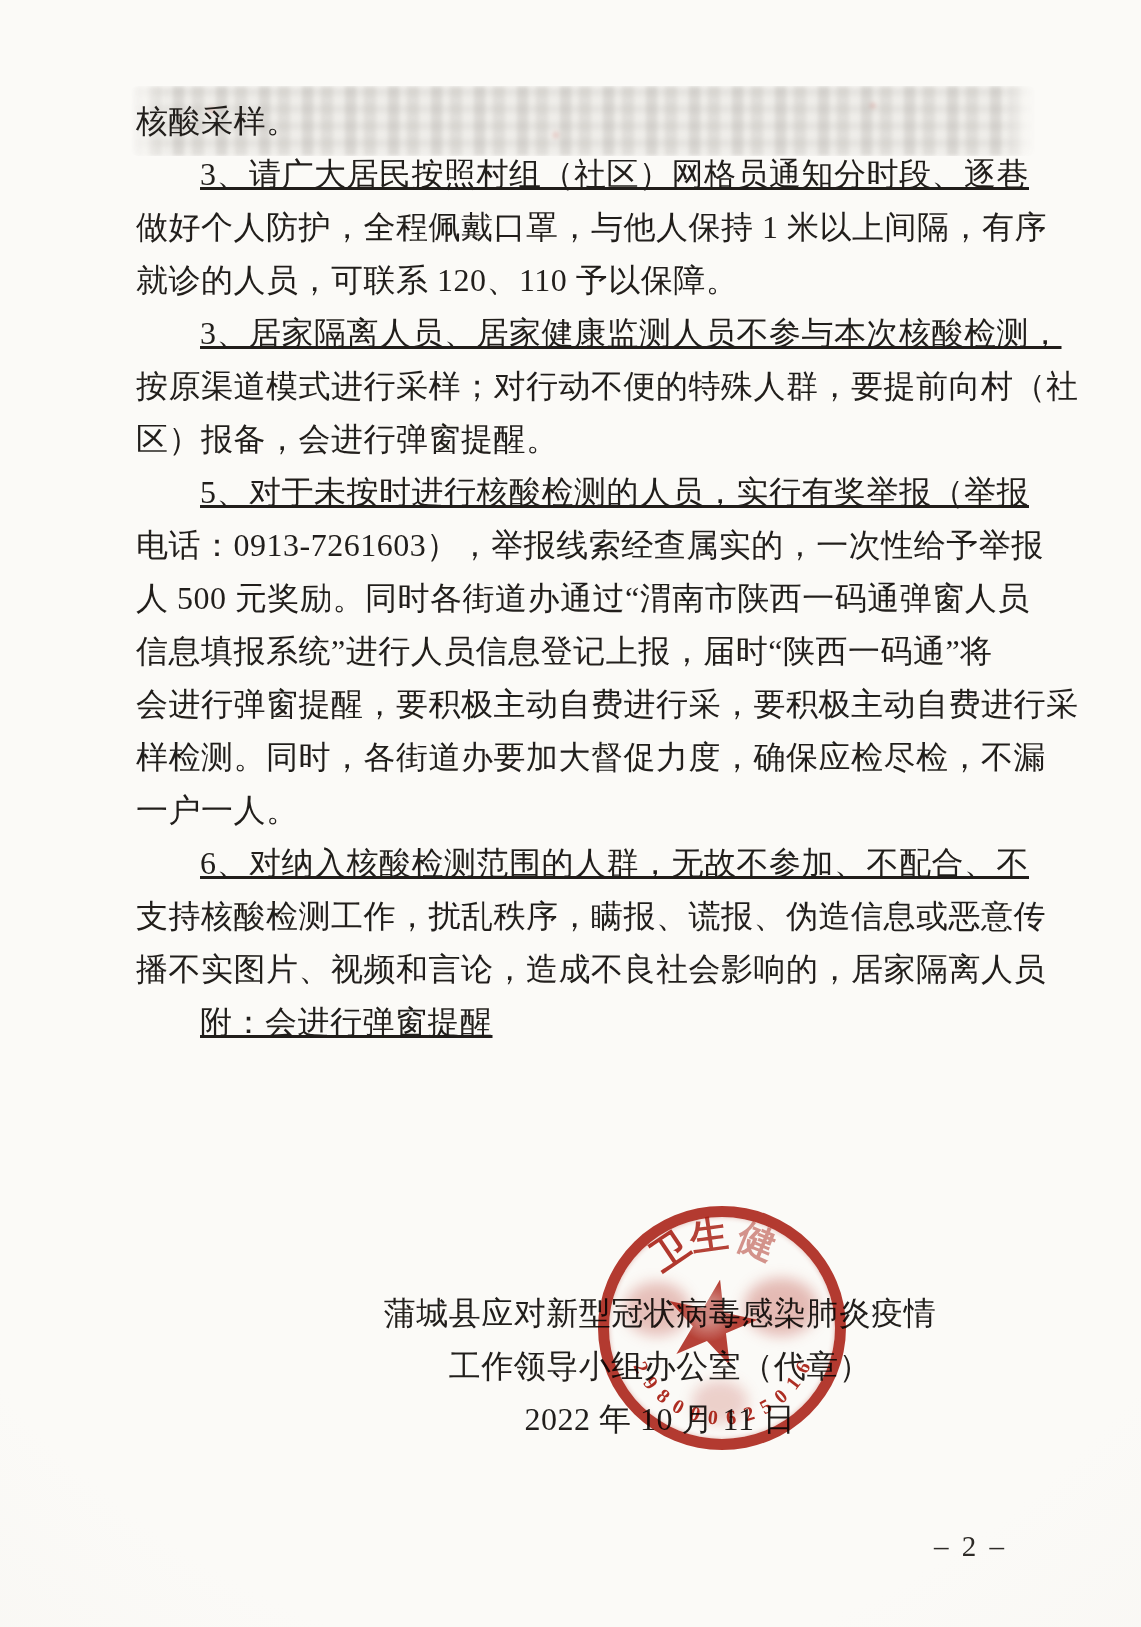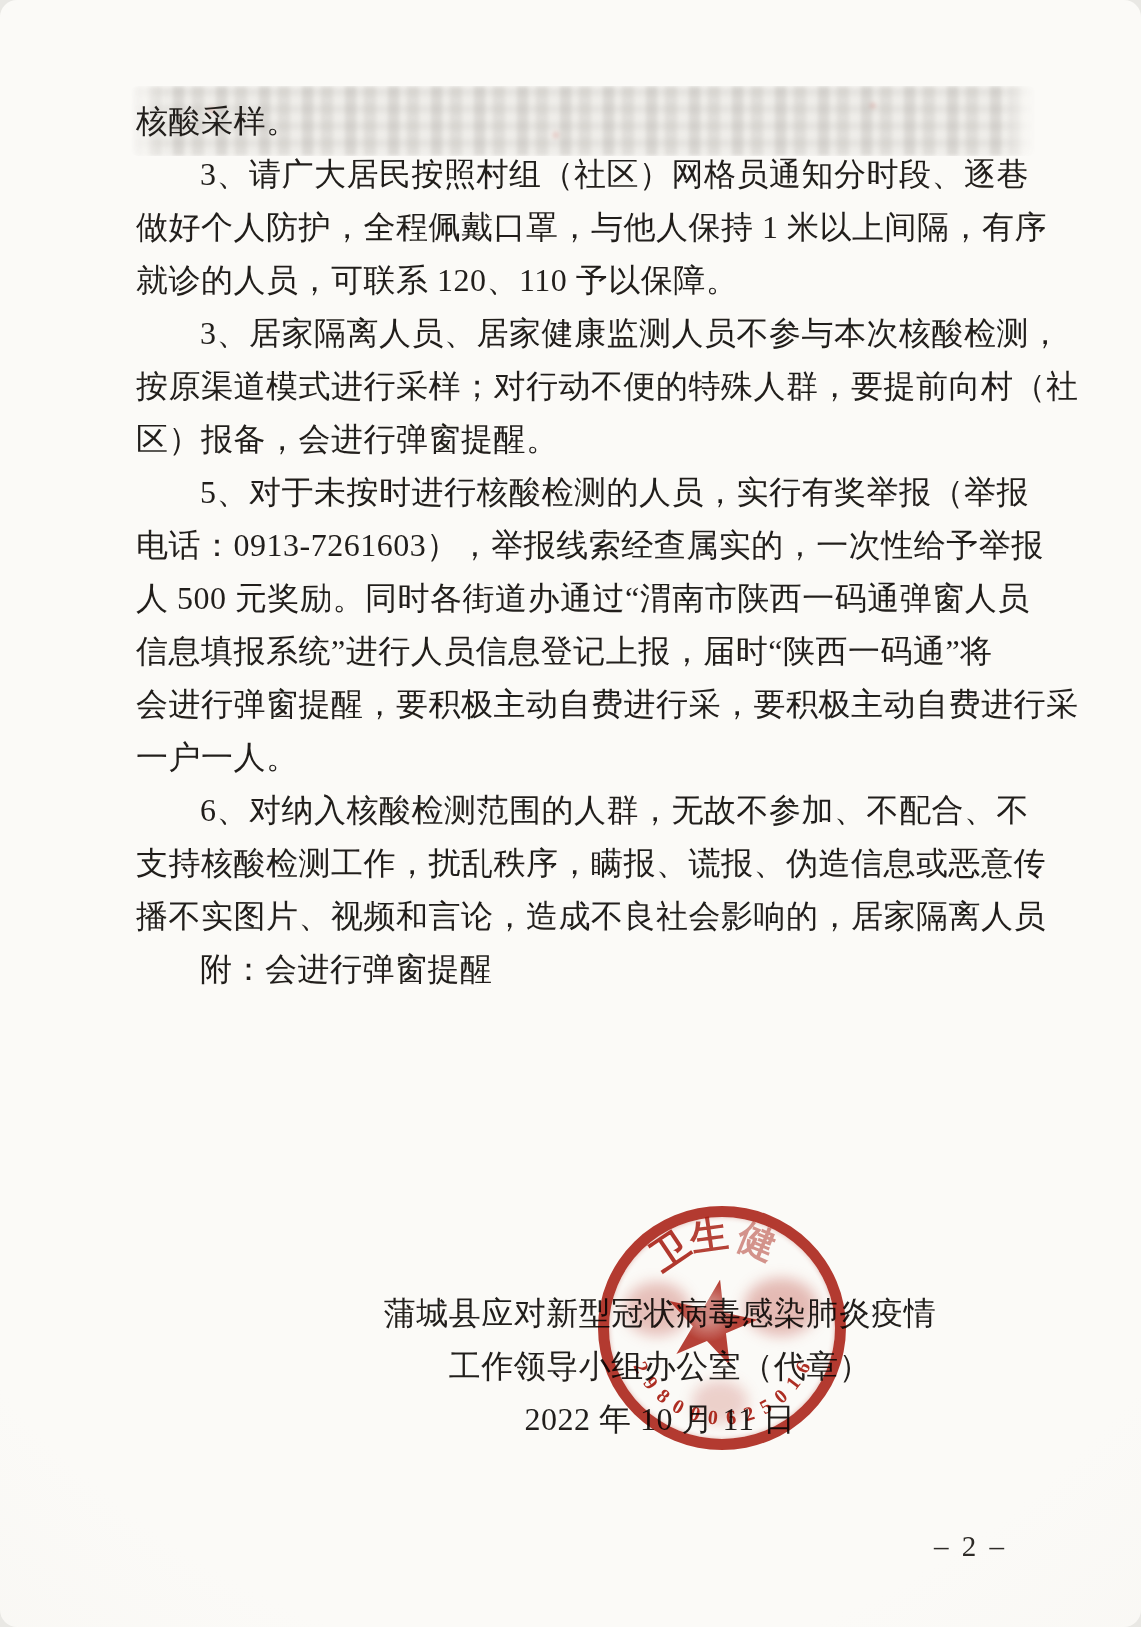--- a/index.html
+++ b/index.html
@@ -4,21 +4,20 @@
 <style>
   html,body{margin:0;padding:0;background:#e9e8e4;}
   .page{
     position:relative;
     width:1141px;height:1627px;
     margin:0 auto;
     background:
       radial-gradient(130% 110% at 50% 42%, #fbfaf7 55%, #f3f1ec 100%);
     overflow:hidden;
     font-family:"Liberation Serif","DejaVu Serif",serif;
-    border-radius:17px;
   }
   
   .bleed-band{
     position:absolute;left:130px;top:86px;width:906px;height:70px;
     background:
       radial-gradient(circle at 9% 34%, rgba(186,70,58,.45) 0 2px, rgba(186,70,58,0) 4px),
       radial-gradient(circle at 47% 70%, rgba(186,70,58,.40) 0 2px, rgba(186,70,58,0) 4px),
       radial-gradient(circle at 82% 28%, rgba(186,70,58,.38) 0 2px, rgba(186,70,58,0) 4px),
       repeating-linear-gradient(90deg,
         rgba(112,106,99,.30) 0 11px, rgba(168,163,155,.08) 11px 19px,
@@ -30,21 +29,21 @@
     opacity:.62;
     -webkit-mask:linear-gradient(90deg,transparent 0,#000 4%,#000 96%,transparent 100%);
             mask:linear-gradient(90deg,transparent 0,#000 4%,#000 96%,transparent 100%);
   }
   .text-block{position:absolute;left:136px;top:95px;width:908px;z-index:1;}
   .line{
     height:53px;line-height:53px;
     font-size:32px;letter-spacing:.5px;
     color:#211e1b;white-space:nowrap;
   }
-  .line.indent{padding-left:64px;}
+  .line.indent{padding-left:64px;text-decoration:underline;}
   .sign-block{position:absolute;left:280px;top:1267px;width:760px;text-align:center;z-index:1;margin-top:20px;}
   .sign-line{height:53px;line-height:53px;font-size:32px;letter-spacing:.5px;color:#211e1b;white-space:nowrap;}
   .page-num{
     position:absolute;top:1530px;right:134px;
     font-size:29px;letter-spacing:3px;color:#2e2b27;white-space:pre;z-index:1;
   }
   
   .seal{
     position:absolute;left:598px;top:1206px;width:248px;height:244px;
     z-index:2;mix-blend-mode:multiply;filter:blur(.4px);
@@ -86,20 +85,21 @@
     <div class="line">做好个人防护，全程佩戴口罩，与他人保持 1 米以上间隔，有序</div>
     <div class="line">就诊的人员，可联系 120、110 予以保障。</div>
     <div class="line indent">3、居家隔离人员、居家健康监测人员不参与本次核酸检测，</div>
     <div class="line">按原渠道模式进行采样；对行动不便的特殊人群，要提前向村（社</div>
     <div class="line">区）报备，会进行弹窗提醒。</div>
     <div class="line indent">5、对于未按时进行核酸检测的人员，实行有奖举报（举报</div>
     <div class="line">电话：0913-7261603），举报线索经查属实的，一次性给予举报</div>
     <div class="line">人 500 元奖励。同时各街道办通过“渭南市陕西一码通弹窗人员</div>
     <div class="line">信息填报系统”进行人员信息登记上报，届时“陕西一码通”将</div>
     <div class="line">会进行弹窗提醒，要积极主动自费进行采，要积极主动自费进行采</div>
+    <div class="line">样检测。同时，各街道办要加大督促力度，确保应检尽检，不漏</div>
     <div class="line">一户一人。</div>
     <div class="line indent">6、对纳入核酸检测范围的人群，无故不参加、不配合、不</div>
     <div class="line">支持核酸检测工作，扰乱秩序，瞒报、谎报、伪造信息或恶意传</div>
     <div class="line">播不实图片、视频和言论，造成不良社会影响的，居家隔离人员</div>
     <div class="line indent">附：会进行弹窗提醒</div>
   </div>
 
   <div class="sign-block">
     <div class="sign-line">蒲城县应对新型冠状病毒感染肺炎疫情</div>
     <div class="sign-line">工作领导小组办公室（代章）</div>

